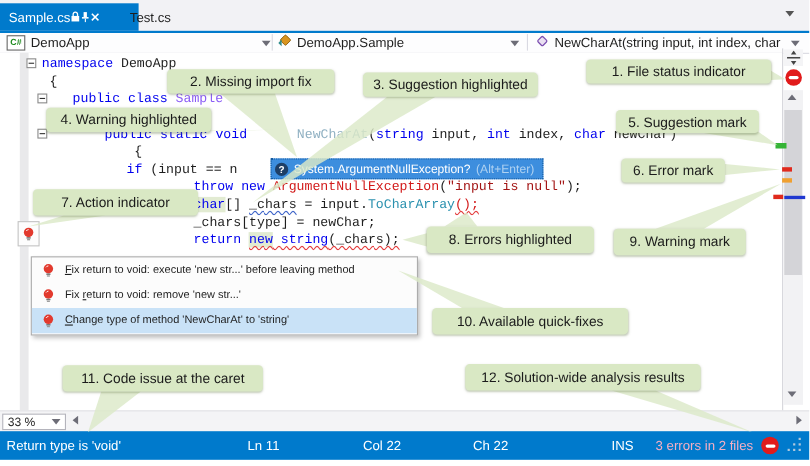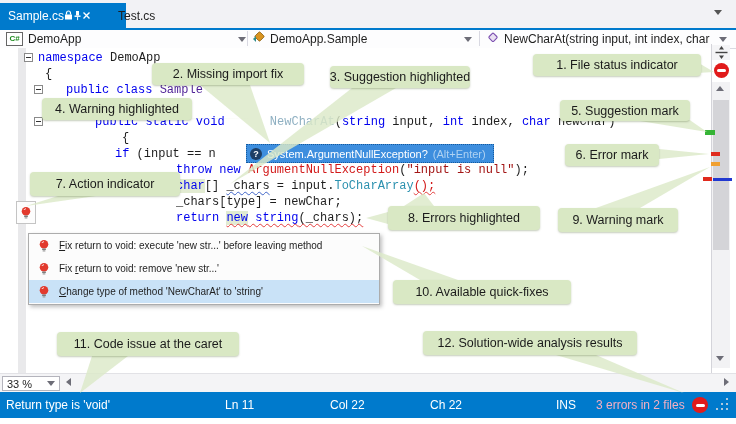--- a/index.html
+++ b/index.html
@@ -24,21 +24,21 @@
   .tri-right{width:0;height:0;border-top:4px solid transparent;border-bottom:4px solid transparent;border-left:5px solid #6D6D77;}
   
   .editor{left:0;top:48px;width:711px;height:325px;background:#fff;}
   .gutterstrip{left:18px;top:0;width:8px;height:325px;background:#E9E9EB;}
   .fold{width:9px;height:9px;background:#fff;border:1px solid #8A8A8A;box-sizing:border-box;}
   .fold::after{content:"";position:absolute;left:1px;right:1px;top:3px;height:1px;background:#333;}
   .codebox{left:0;top:2px;width:711px;height:323px;font-family:"Liberation Mono","DejaVu Sans Mono",monospace;
            font-size:12px;line-height:16px;color:#1e1e1e;}
   .code-line{position:absolute;white-space:pre;height:16px;}
   .tok{white-space:pre;}
-  .k{color:#0000EE;} .t{color:#4c1d95;} .m{color:#2B91AF;} .gr{color:#8FB0C2;padding-left:38px;}
+  .k{color:#0000EE;} .t{color:#8b5cf6;} .m{color:#2B91AF;} .gr{color:#8FB0C2;padding-left:38px;}
   .err{color:#D21919;} .str{color:#A31515;} .pl{color:#1e1e1e;}
   .hlg{background:#E2EBD2;}
   .wavr{text-decoration-line:underline;text-decoration-style:wavy;text-decoration-color:#E43D3D;text-decoration-thickness:1px;text-underline-offset:2px;}
   .wavb{text-decoration-line:underline;text-decoration-style:wavy;text-decoration-color:#3E64C8;text-decoration-thickness:1px;text-underline-offset:2px;}
   
   .tooltip{left:246px;top:96px;height:17px;display:flex;align-items:center;gap:5px;padding:0 7px 0 3px;
            background:#3D8EDE;border:1px dotted #155A9E;color:#fff;font-size:11px;white-space:nowrap;z-index:10;}
   .qicon{width:12px;height:12px;border-radius:50%;background:#1E3F66;color:#fff;font-size:9px;font-weight:bold;
          display:flex;align-items:center;justify-content:center;}
   .shortcut{color:#AFD2F2;}
@@ -264,21 +264,21 @@
       <polygon points="92,356 128,356 80,393" fill="#DCE9C8" fill-opacity="0.82"></polygon>
       <polygon points="556,355 596,355 684,393" fill="#DCE9C8" fill-opacity="0.82"></polygon>
     </svg>
   <div id="callouts">
       <div class="a callout" style="left: 533px; top: 54px; width: 168px; height: 22px;">
         <span>1. File status indicator</span>
       </div>
       <div class="a callout" style="left: 152px; top: 63px; width: 152px; height: 22px;">
         <span>2. Missing import fix</span>
       </div>
-      <div class="a callout" style="left: 330px; top: 66px; width: 140px; height: 22px;">
+      <div class="a callout" style="left: 330px; top: 66px; width: 159px; height: 22px;">
         <span>3. Suggestion highlighted</span>
       </div>
       <div class="a callout" style="left: 42px; top: 98px; width: 150px; height: 22px;">
         <span>4. Warning highlighted</span>
       </div>
       <div class="a callout" style="left: 560px; top: 100px; width: 130px; height: 21px;">
         <span>5. Suggestion mark</span>
       </div>
       <div class="a callout" style="left: 565px; top: 144px; width: 94px; height: 22px;">
         <span>6. Error mark</span>

